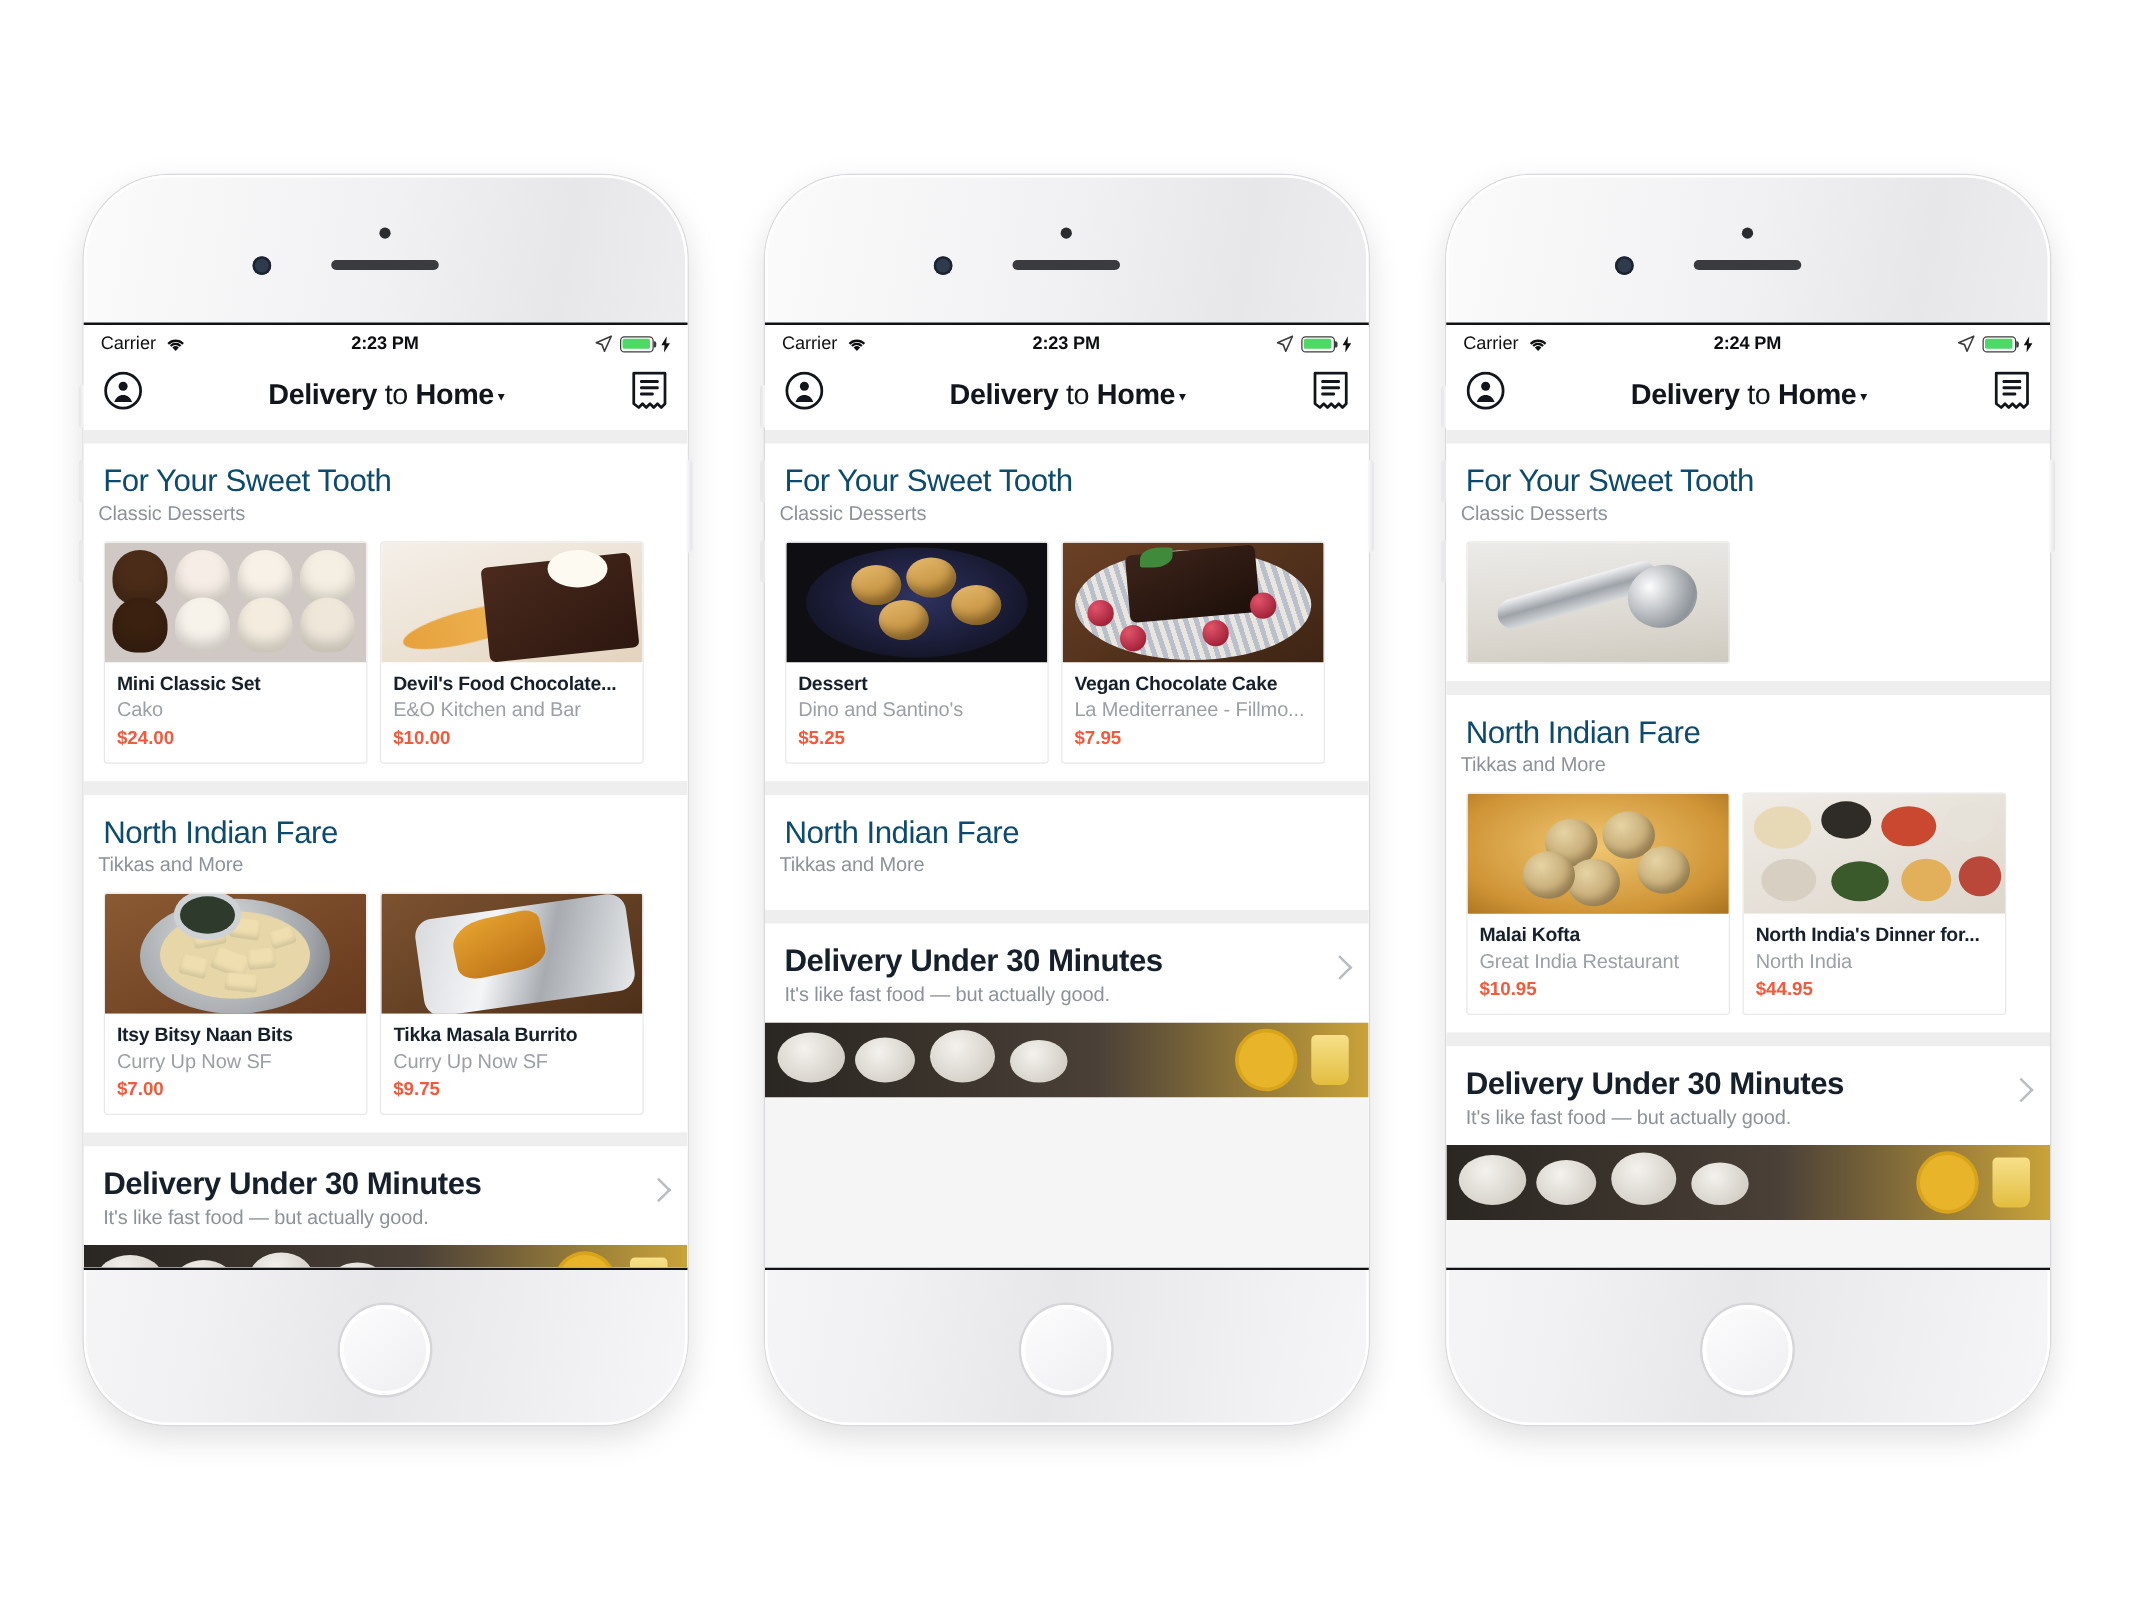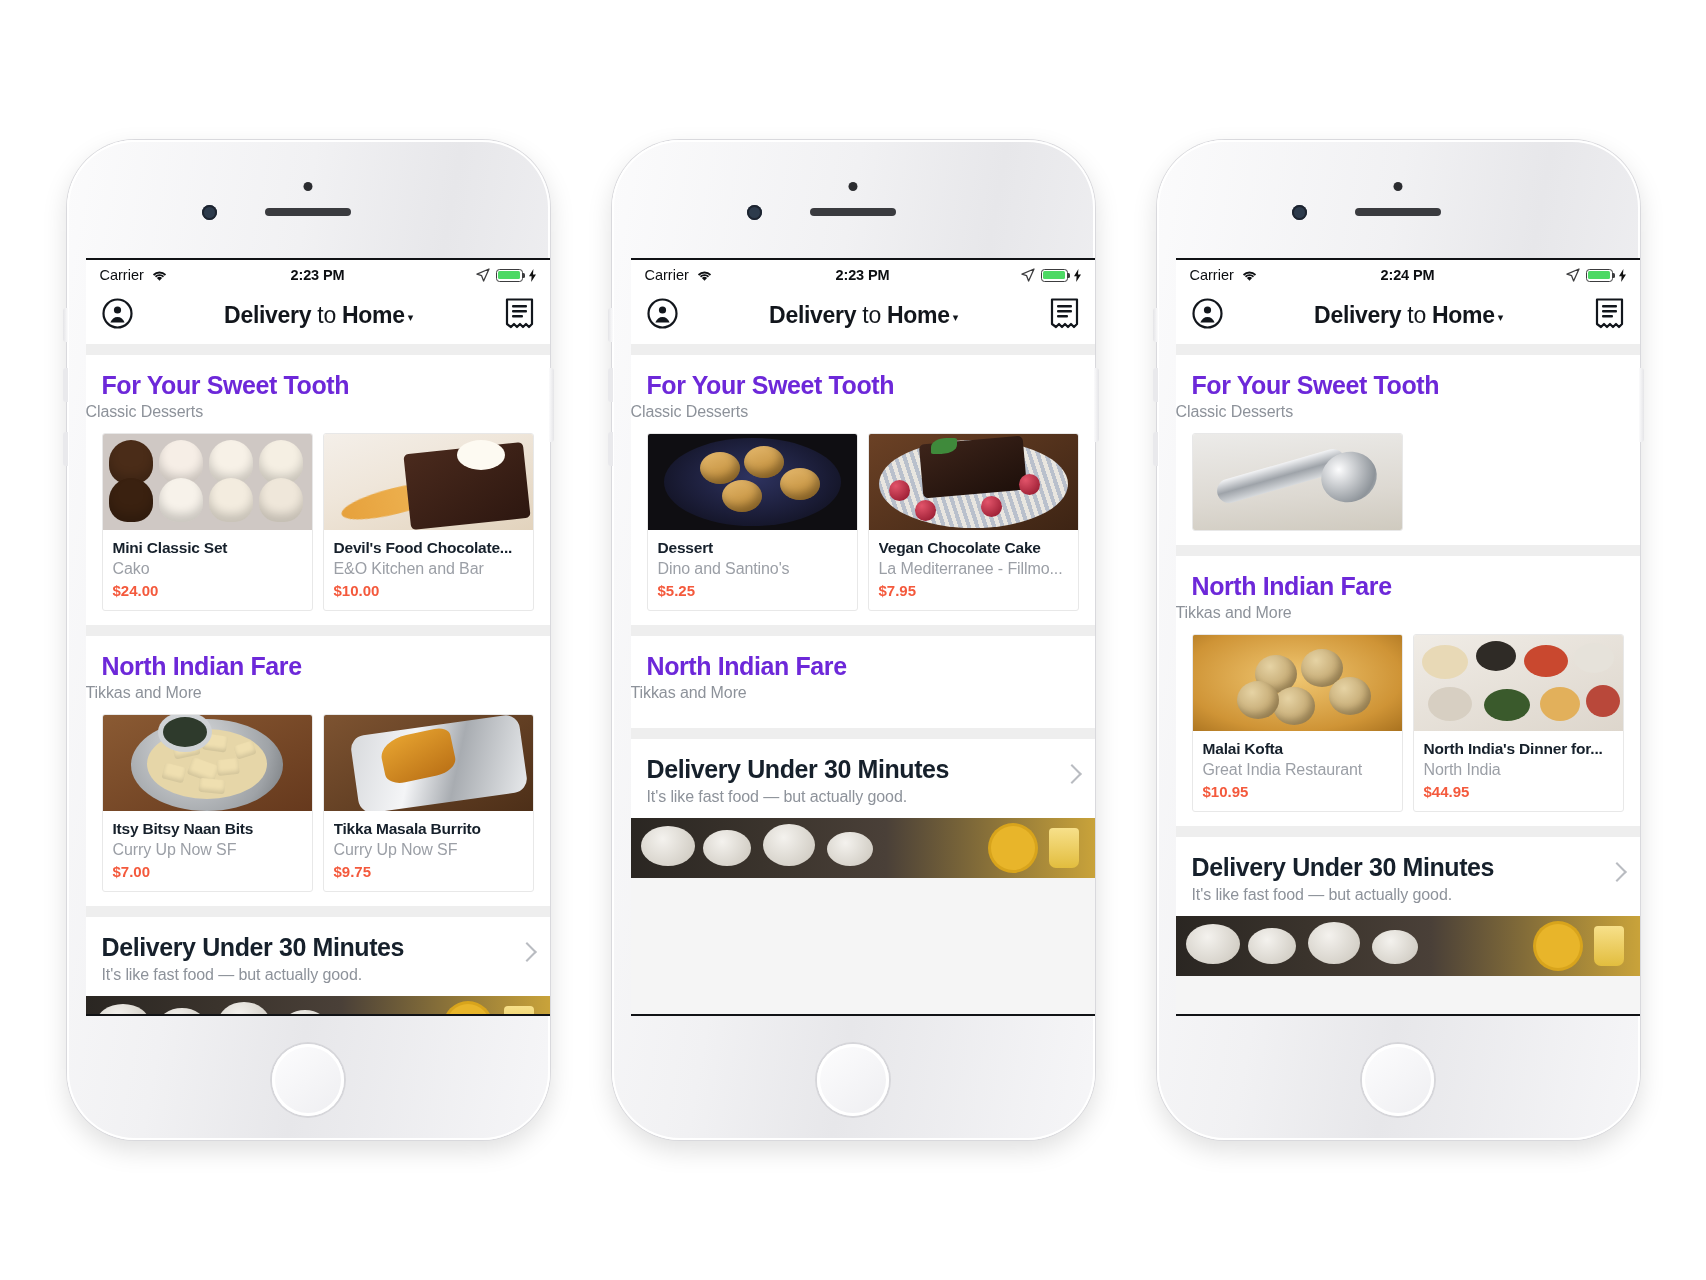--- a/index.html
+++ b/index.html
@@ -73,21 +73,20 @@
   
   .screen {
     position: absolute;
     left: 0px; right: 0px;
     top: 118px;
     height: 758px;
     background: #fff;
     overflow: hidden;
     border-top: 2px solid #101215;
     border-bottom: 2px solid #101215;
-    margin-left: 19px;
   }
   .screen-inner {
     position:absolute; inset:0;
     background:#ffffff;
     display:flex; flex-direction:column;
   }
 
   
   .statusbar {
     height: 30px;
@@ -145,25 +144,25 @@
     background:#f5f5f5;
     display:flex; flex-direction:column;
   }
   .sep { height: 11px; background:#eeeeee; flex:0 0 auto; }
   .section {
     background:#ffffff;
     padding: 16px 0 0 0;
     flex: 0 0 auto;
   }
   .sec-title {
-    font-size: 25px; font-weight: 700; color:#6d28d9;
+    font-size: 25px; font-weight: 400; color:#0c4a6e;
     padding: 0 16px; letter-spacing:-0.4px; line-height:1.15;
   }
   .sec-sub {
-    font-size: 16px; color:#8d929a; padding: 3px 16px 0 0;
+    font-size: 16px; color:#8d929a; padding: 3px 16px 0 12px;
     letter-spacing:-0.1px;
   }
   .cards {
     display:flex; gap: 10px; padding: 12px 0 14px 16px;
     overflow:hidden;
   }
   .card {
     width: 211px; flex:0 0 auto;
     background:#fff;
     border:1px solid #e8e8e8;

